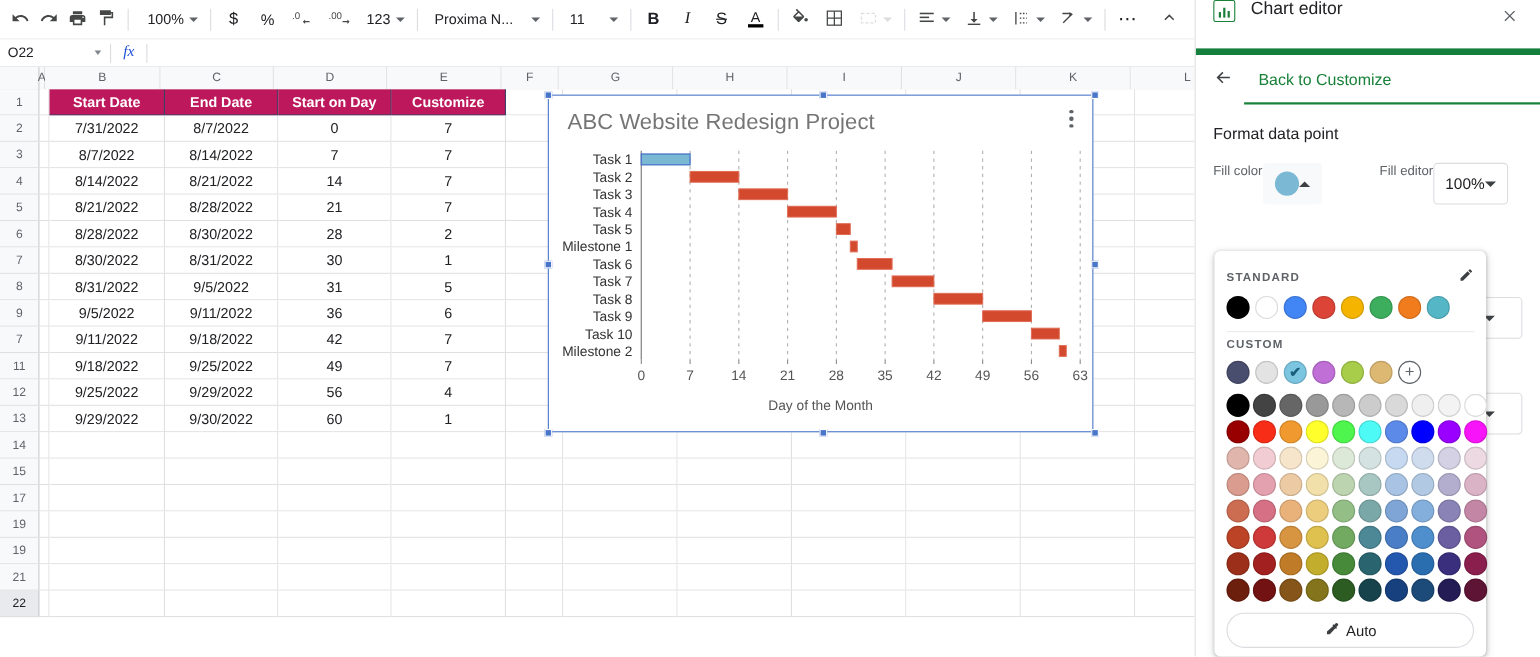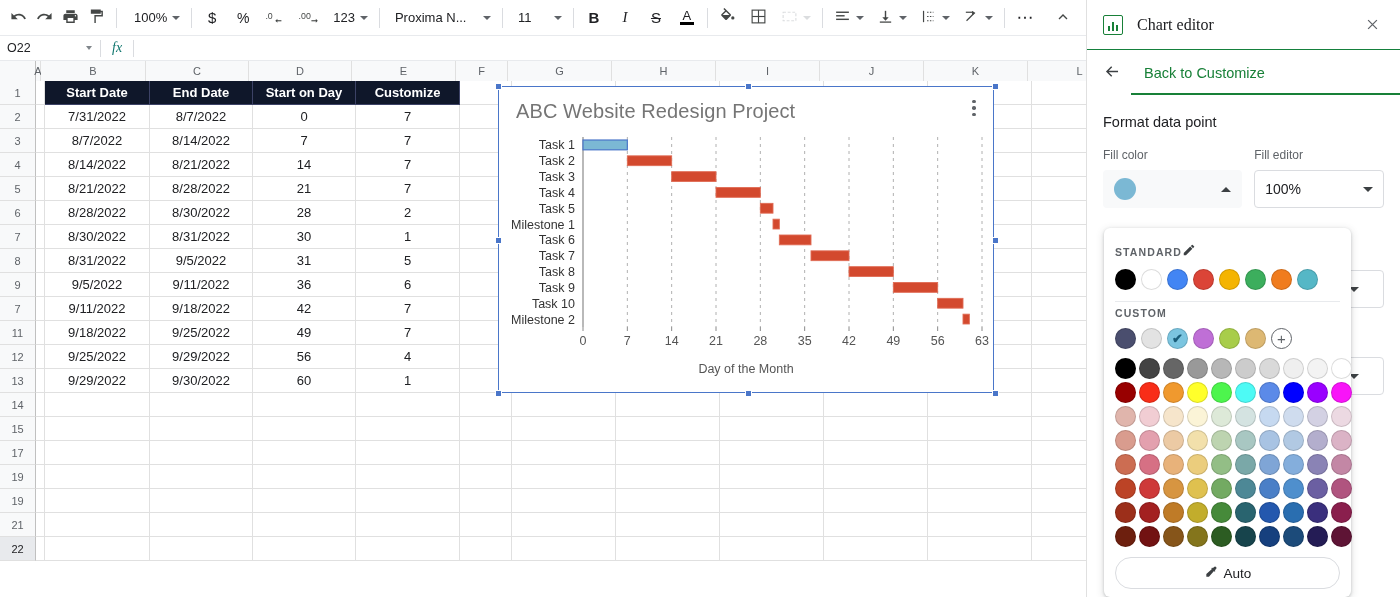--- a/index.html
+++ b/index.html
@@ -51,21 +51,21 @@
     width: 100px; height: 24px; display: flex; align-items: center;
     padding-left: 7px; font-size: 12.5px; color: #202124; cursor: text;
   }
   .name-caret {
     margin-left: auto; margin-right: 8px;
     width: 0; height: 0;
     border-left: 3.5px solid transparent; border-right: 3.5px solid transparent;
     border-top: 4px solid #80868b;
   }
   .fbar-div { width: 1px; height: 17px; background: #dadce0; }
-  .fx-mark { font-size: 14px; color: #0f766e; font-style: italic; font-family: "Liberation Serif", serif; padding: 0 11px; }
+  .fx-mark { font-size: 14px; color: #1d4ed8; font-style: italic; font-family: "Liberation Serif", serif; padding: 0 11px; }
   .fbar-input { flex: 1; height: 24px; font-size: 12.5px; color: #202124; padding-left: 8px; cursor: text;}
 
   
   .grid-wrap {
     position: absolute; left: 0; top: 61px;
     width: 1086px; height: 536px;
     overflow: hidden; background: #fff;
   }
   .colhdr-row {
     position: absolute; left: 0; top: 0; height: 20px; width: 1086px;
@@ -93,21 +93,21 @@
   }
   .row-hdr.sel { background: #e8eaed; color: #202124; }
   .cell {
     height: 24px; display: flex; align-items: center;
     border-right: 1px solid #e0e0e0; border-bottom: 1px solid #e0e0e0;
     font-size: 13px; color: #202124; padding: 0 4px; overflow: hidden;
     white-space: nowrap; background: #fff; flex: 0 0 auto;
   }
   .cell.ctr { justify-content: center; }
   .cell.hdr1 {
-    background: #0f172a; color: #ffffff; font-weight: bold;
+    background: #be185d; color: #ffffff; font-weight: bold;
     justify-content: center; border-right-color: #3c4266;
     border-bottom-color: #3c4266;
   }
 
   
   .w-A { flex: 0 0 5px; width: 5px; }
   .w-B { flex: 0 0 105px; width: 105px; }
   .w-C { flex: 0 0 103px; width: 103px; }
   .w-D { flex: 0 0 103px; width: 103px; }
   .w-E { flex: 0 0 104px; width: 104px; }
@@ -153,22 +153,22 @@
   }
 
   
   .panel {
     position: absolute; right: 0; top: 0;
     width: 314px; height: 597px;
     background: #fff; border-left: 1px solid #e0e0e0;
     z-index: 10; overflow: hidden;
   }
   .panel-head {
-    height: 50px; display: flex; align-items: center;
-    padding: 0 14px 0 16px; border-bottom: 1px solid #15803d; font-family: Liberation Serif, serif;
+    height: 50px; display: flex; align-items: flex-start;
+    padding: 0 14px 0 16px; border-bottom: 6px solid #15803d;
   }
   .panel-icon {
     width: 20px; height: 20px; border: 1.6px solid #188038; border-radius: 2px;
     display: flex; align-items: flex-end; justify-content: center; gap: 1.5px;
     padding-bottom: 3px; margin-right: 14px; flex: 0 0 20px;
   }
   .panel-icon i { display: block; width: 2.5px; background: #188038; }
   .panel-icon i:nth-child(1) { height: 5px; }
   .panel-icon i:nth-child(2) { height: 9px; }
   .panel-icon i:nth-child(3) { height: 6px; }
@@ -186,21 +186,21 @@
   .back-arrow { font-size: 19px; color: #3c4043; margin-right: 22px; line-height: 1; }
   .back-text { font-size: 14.5px; color: #188038; }
   .back-underline {
     position: absolute; left: 44px; right: 0; bottom: 0;
     height: 2.5px; background: #188038;
   }
 
   .panel-body { position: relative; padding: 0 16px; }
   .section-title { font-size: 14.5px; color: #202124; margin-top: 19px; }
   .field-row { display: flex; margin-top: 18px; gap: 12px; }
-  .field { display: flex; flex-direction: column; }
+  .field { display: flex; flex-direction: row; }
   .field-label { font-size: 12px; color: #5f6368; margin-bottom: 8px; }
   .ctl-box {
     height: 38px; border: 1px solid #dadce0; border-radius: 4px;
     display: flex; align-items: center; justify-content: space-between;
     padding: 0 10px; cursor: pointer; background: #fff;
   }
   .ctl-box.flat { border-color: transparent; background: #f8f9fa; }
   .ctl-val { font-size: 14px; color: #202124; }
   .swatch-dot { width: 22px; height: 22px; border-radius: 50%; }
   .up-caret { width: 0; height: 0; border-left: 5px solid transparent; border-right: 5px solid transparent; border-bottom: 5px solid #3c4043; }
@@ -214,21 +214,21 @@
 
   
   .color-pop {
     position: absolute; left: 1104px; top: 228px;
     width: 247px; height: 369px;
     background: #fff; border-radius: 6px;
     box-shadow: 0 2px 8px rgba(60,64,67,.18), 0 1px 3px rgba(60,64,67,.25);
     z-index: 20; padding: 10px 11px 0 11px;
   }
   .pop-sec-head {
-    display: flex; align-items: center; 
+    display: flex; align-items: center; justify-content: space-between;
     font-size: 10.5px; letter-spacing: 1.1px; color: #5f6368;
     font-weight: bold; margin-top: 5px;
   }
   .pencil-icon { font-size: 13px; color: #3c4043; cursor: pointer; transform: rotate(0deg); }
   .swatch-row { display: flex; gap: 5px; margin-top: 9px; }
   .sw {
     width: 21px; height: 21px; border-radius: 50%; cursor: pointer;
     position: relative; flex: 0 0 21px;
   }
   .sw.ring { box-shadow: inset 0 0 0 1px rgba(0,0,0,.14); }

